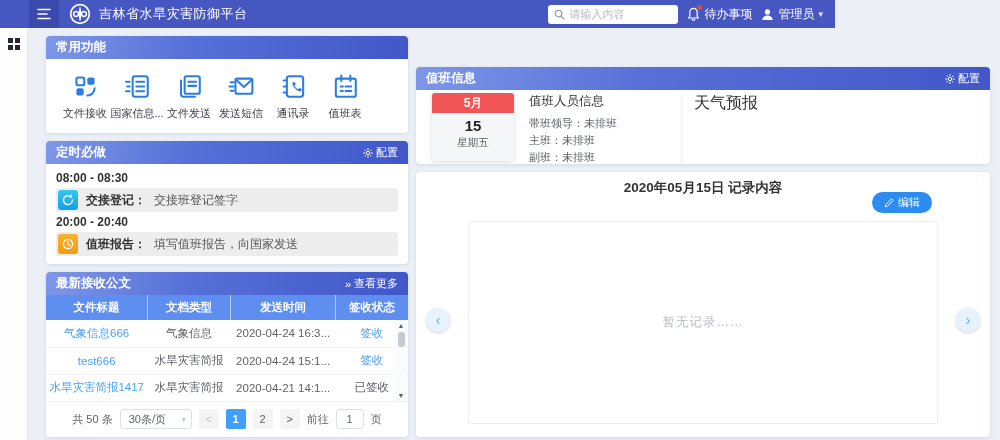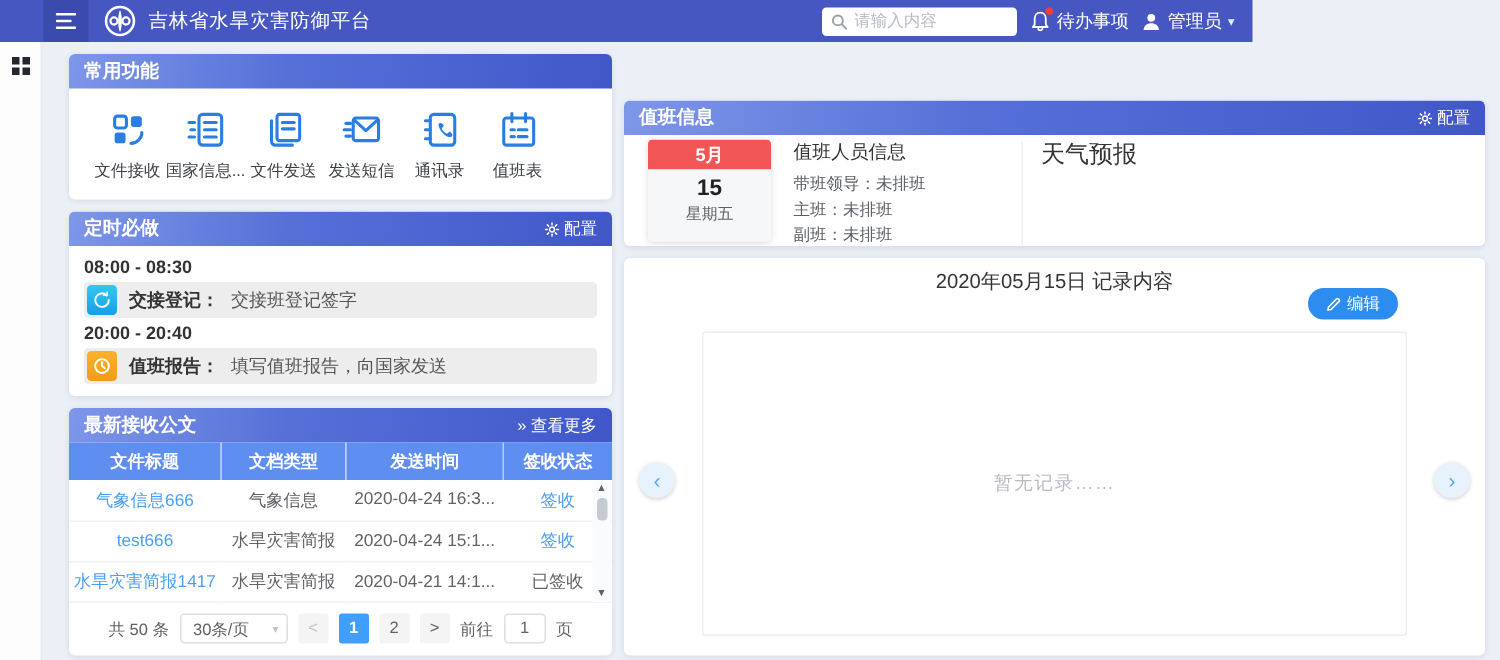--- a/index.html
+++ b/index.html
@@ -107,21 +107,21 @@
   .pers { margin-left:15px; width:152px; flex:none; }
   .pers-title { font-size:12.5px; color:#333; margin:1px 0 5px; }
   .p-line { font-size:11px; color:#5a5d63; line-height:17px; }
   .v-div { width:1px; background:#ebeef5; align-self:stretch; margin:2px 0; }
   .weather { padding-left:12px; }
   .weather-title { font-size:16px; color:#333; margin-top:1px; }
 
   
   .record { flex:1; }
   .record-body { position:relative; flex:1; }
-  .record-heading { text-align:center; font-size:13.5px; font-weight:normal; color:#333; margin-top:7px; }
+  .record-heading { text-align:center; font-size:13.5px; font-weight:bold; color:#333; margin-top:7px; }
   .edit-btn { position:absolute; right:58px; top:20px; background:#2d8cf0; color:#fff;
     border-radius:11px; padding:3px 12px; font-size:11px; display:flex; align-items:center; gap:4px;
     cursor:pointer; border:none; }
   .record-box { position:absolute; left:52px; right:52px; top:49px; height:203px;
     border:1px solid #ebeef5; border-radius:2px; display:flex; align-items:center; justify-content:center; }
   .empty-text { color:#b9bcc2; font-size:12.5px; letter-spacing:1px; }
   .nav-circle { position:absolute; top:136px; width:24px; height:24px; border-radius:50%;
     background:#e7f2fd; box-shadow:0 1px 3px rgba(0,0,0,.18); display:flex; align-items:center;
     justify-content:center; color:#58a8f2; font-size:14px; cursor:pointer; }
   .nav-circle.left { left:10px; }

